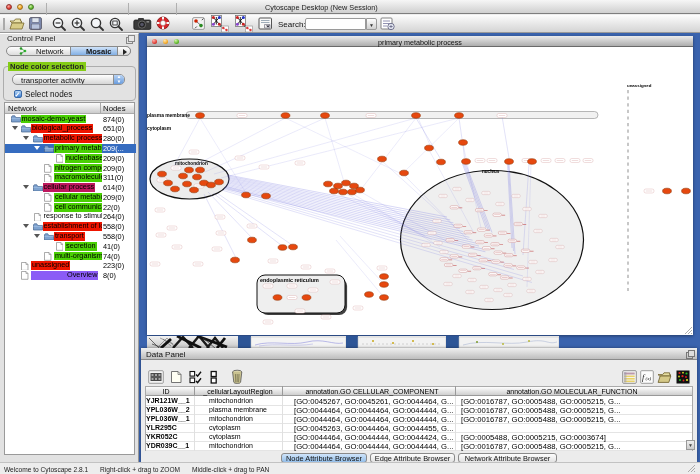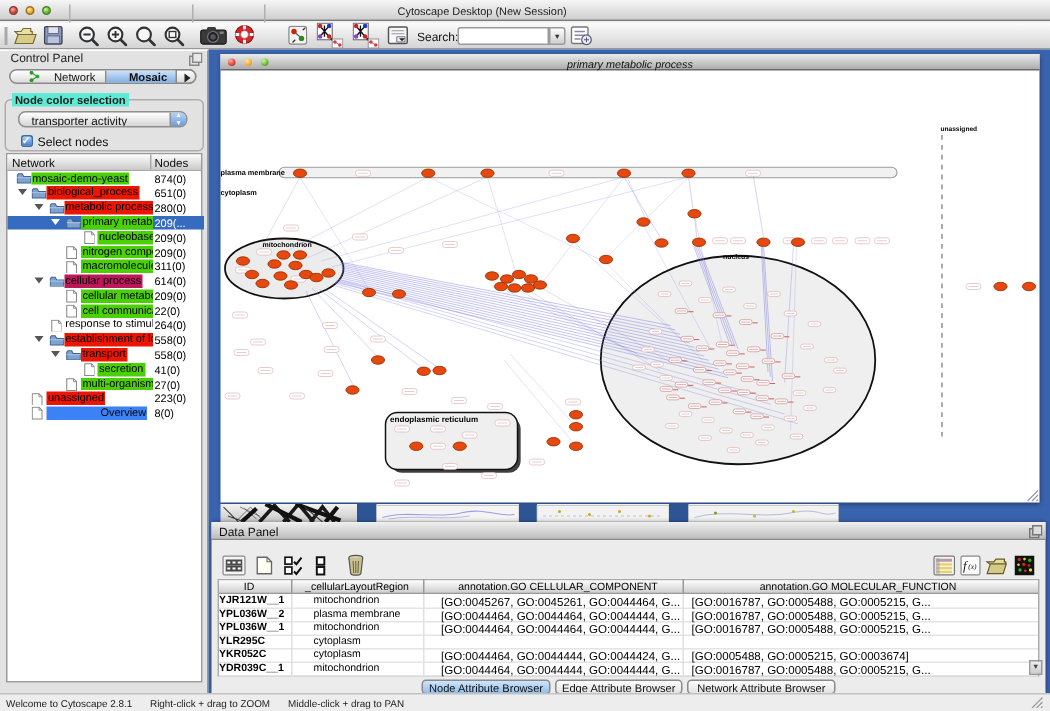--- a/index.html
+++ b/index.html
@@ -113,21 +113,21 @@
 <div class="abs searchlbl" style="left:278px;">Search:</div>
 <div class="abs searchbox"></div>
 <div class="abs searcharr">▼</div>
 <style>
 .cpanel{left:0;top:33px;width:139px;height:429px;background:#e2e2e2;border-right:1px solid #9a9a9a;border-top:1px solid #fff;}
 .cptitle{left:0;top:33px;width:153px;height:11px;font-size:8px;color:#222;padding-left:7px;line-height:11px;}
 .tabwrap{left:6px;top:45.5px;width:125px;height:10px;border:1px solid #8a8a8a;border-radius:5px;background:linear-gradient(#fff,#dcdcdc);overflow:hidden;}
 .tabmosaic{position:absolute;left:63px;top:0;width:49px;height:10px;background:linear-gradient(#cfe2f8,#6fa3e0);border-left:1px solid #8a8a8a;border-right:1px solid #8a8a8a;}
 .tabtext{position:absolute;font-size:7.5px;color:#111;top:0.5px;}
 .groupbox{left:3px;top:66px;width:133px;height:35px;border:1px solid #adadad;border-radius:4px;}
-.grouplbl{left:8px;top:61.5px;font-size:7.5px;font-weight:bold;color:#222;background:#5eead4;padding:0 2px;text-align:right;}
+.grouplbl{left:8px;top:61.5px;font-size:7.5px;font-weight:bold;color:#222;background:#84cc16;padding:0 2px;text-align:right;}
 .combo{left:12px;top:74px;width:113px;height:10.5px;border:1px solid #8f8f8f;border-radius:5px;background:linear-gradient(#ffffff,#d6d6d6);overflow:hidden;}
 .combotxt{position:absolute;left:8px;top:0.8px;font-size:7.8px;color:#111;}
 .combobtn{position:absolute;right:0;top:0;width:11px;height:10.5px;background:linear-gradient(#b9d4f5,#5890d8);border-left:1px solid #8f8f8f;color:#fff;font-size:4.5px;text-align:center;line-height:4.8px;}
 .cbox{left:13.5px;top:90px;width:8px;height:8px;border-radius:2px;background:linear-gradient(#b7d7f7,#3f7fd2);border:1px solid #3a6aa8;color:#fff;font-size:7px;line-height:7.5px;text-align:center;font-weight:bold;}
 .cboxlbl{left:25px;top:90px;font-size:8.2px;color:#111;}
 .treebox{left:4px;top:102px;width:131px;height:353px;background:#fff;border:1px solid #9a9a9a;}
 .treehdr{left:5px;top:103px;width:129px;height:10.5px;background:linear-gradient(#fdfdfd,#cbcbcb);border-bottom:1px solid #aaa;font-size:7.8px;color:#111;}
 .trow{position:absolute;height:9.8px;width:131px;font-size:7.3px;}
 .tlabel{position:absolute;top:0.4px;height:8.8px;line-height:8.8px;padding:0 1px;color:#000;white-space:nowrap;overflow:hidden;}
 .tnum{position:absolute;left:98px;top:0.4px;color:#000;}
@@ -284,44 +284,44 @@
     </svg>
     <span class="tlabel" style="left:60px;background:#4ad004;max-width:37px;">secretion</span>
     <span class="tnum" style="color:#000;">41(0)</span>
   </div>
 <div class="trow" style="left:5px;top:251.21999999999997px;">
     <svg style="position:absolute;left:39px;top:0.6px" width="7.5" height="8.8" viewBox="0 0 7.5 8.8">
       <path d="M0.5 0.5 H5 L7 2.5 V8.3 H0.5 Z" fill="#fff" stroke="#888" stroke-width="0.7"></path>
       <path d="M5 0.5 V2.5 H7" fill="none" stroke="#888" stroke-width="0.6"></path>
     </svg>
     <span class="tlabel" style="left:49px;background:#4ad004;max-width:48px;">multi-organism pro</span>
-    <span class="tnum" style="color:#000;">27(0)</span>
+    <span class="tnum" style="color:#000;">74(0)</span>
   </div>
 <div class="trow" style="left:5px;top:261.0px;">
     <svg style="position:absolute;left:16px;top:0.6px" width="7.5" height="8.8" viewBox="0 0 7.5 8.8">
       <path d="M0.5 0.5 H5 L7 2.5 V8.3 H0.5 Z" fill="#fff" stroke="#888" stroke-width="0.7"></path>
       <path d="M5 0.5 V2.5 H7" fill="none" stroke="#888" stroke-width="0.6"></path>
     </svg>
     <span class="tlabel" style="left:26px;background:#ee1500;max-width:71px;">unassigned</span>
     <span class="tnum" style="color:#000;">223(0)</span>
   </div>
 <div class="trow" style="left:5px;top:270.78px;">
     <svg style="position:absolute;left:16px;top:0.6px" width="7.5" height="8.8" viewBox="0 0 7.5 8.8">
       <path d="M0.5 0.5 H5 L7 2.5 V8.3 H0.5 Z" fill="#fff" stroke="#888" stroke-width="0.7"></path>
       <path d="M5 0.5 V2.5 H7" fill="none" stroke="#888" stroke-width="0.6"></path>
     </svg>
-    <span class="tlabel" style="left:26px;background:#3b82f6;max-width:71px;padding-left:36px;">Overview</span>
+    <span class="tlabel" style="left:26px;background:#8b5cf6;max-width:71px;padding-left:36px;">Overview</span>
     <span class="tnum" style="color:#000;">8(0)</span>
   </div>
 <style>
 .desktop{left:139px;top:33px;width:561px;height:429px;background:#3a63ae;}
 .netwin{left:147px;top:36px;width:546px;height:299px;background:#fff;box-shadow:0 1px 3px rgba(0,0,0,0.4);}
 .nettitle{left:147px;top:36px;width:546px;height:11px;background:linear-gradient(#ebebeb,#adadad);border-bottom:1px solid #6a6a6a;}
 .mlight{width:5px;height:5px;border-radius:50%;top:39px;}
-.nettxt{left:147px;top:37.5px;width:546px;text-align:center;font-size:7.2px;color:#111;font-style:italic;}
+.nettxt{left:147px;top:37.5px;width:546px;text-align:center;font-size:7.2px;color:#111;}
 .stripwin{left:147px;top:336px;width:546px;height:12px;background:linear-gradient(#f2f2f2,#c9c9c9);}
 </style>
 <div class="abs desktop"></div>
 <div class="abs netwin"></div>
 <div class="abs nettitle"></div>
 <div class="abs mlight" style="left:151.5px;background:radial-gradient(circle at 35% 30%,#ffb0a8,#e24038 60%,#a01910);"></div>
 <div class="abs mlight" style="left:162.5px;background:radial-gradient(circle at 35% 30%,#ffe9b0,#f5aa28 60%,#c07b10);"></div>
 <div class="abs mlight" style="left:173.5px;background:radial-gradient(circle at 35% 30%,#d2f5a8,#62ba2f 60%,#3a8314);"></div>
 <div class="abs nettxt">primary metabolic process</div>
 <svg class="abs" style="left:147px;top:47px" width="546" height="288" viewBox="147 47 546 288">
@@ -793,20 +793,21 @@
 </div>
 <div class="drow" style="top:414.70000000000005px;">
 <span class="dcell" style="left:0px;width:61px;font-weight:bold;">YPL036W__1</span>
 <span class="dcell" style="left:63px;width:84px;">mitochondrion</span>
 <span class="dcell" style="left:148px;width:166px;font-size:7.7px;">[GO:0044464, GO:0044464, GO:0044444, G...</span>
 <span class="dcell" style="left:315px;width:174px;font-size:7.7px;">[GO:0016787, GO:0005488, GO:0005215, G...</span>
 </div>
 <div class="drow" style="top:423.80000000000007px;">
 <span class="dcell" style="left:0px;width:61px;font-weight:bold;">YLR295C</span>
 <span class="dcell" style="left:63px;width:84px;">cytoplasm</span>
+<span class="dcell" style="left:148px;width:166px;font-size:7.7px;">[GO:0045263, GO:0044464, GO:0044455, G...</span>
 </div>
 <div class="drow" style="top:432.9000000000001px;">
 <span class="dcell" style="left:0px;width:61px;font-weight:bold;">YKR052C</span>
 <span class="dcell" style="left:63px;width:84px;">cytoplasm</span>
 <span class="dcell" style="left:148px;width:166px;font-size:7.7px;">[GO:0044464, GO:0044444, GO:0044424, G...</span>
 <span class="dcell" style="left:315px;width:174px;font-size:7.7px;">[GO:0005488, GO:0005215, GO:0003674]</span>
 </div>
 <div class="drow" style="top:442.0000000000001px;">
 <span class="dcell" style="left:0px;width:61px;font-weight:bold;">YDR039C__1</span>
 <span class="dcell" style="left:63px;width:84px;">mitochondrion</span>

